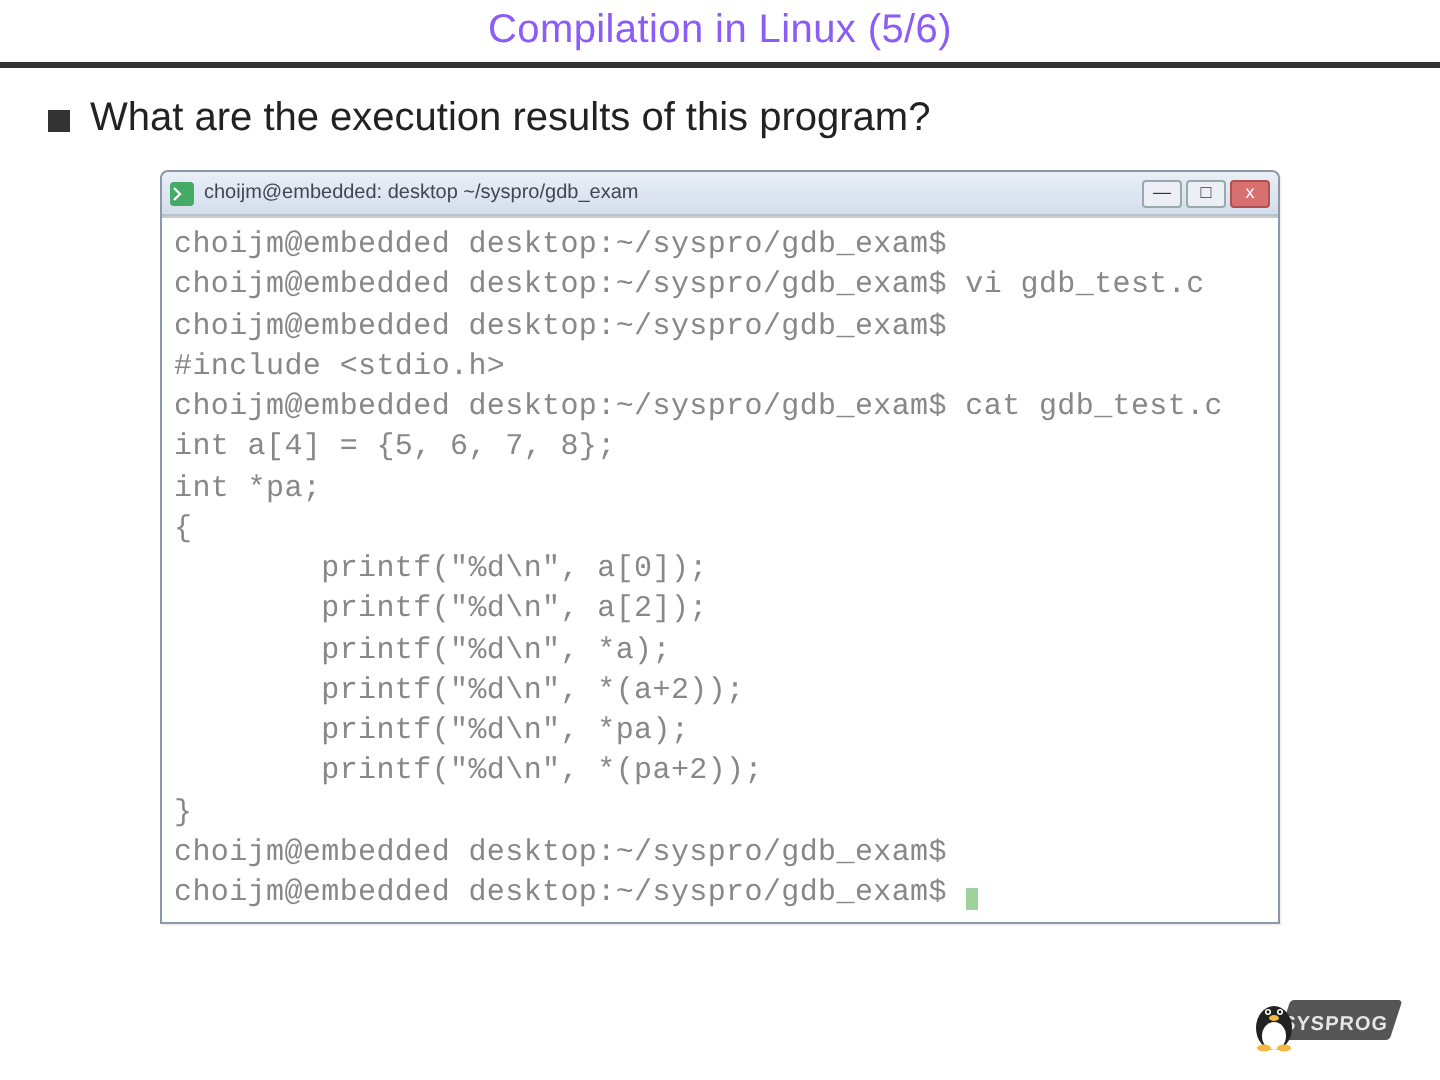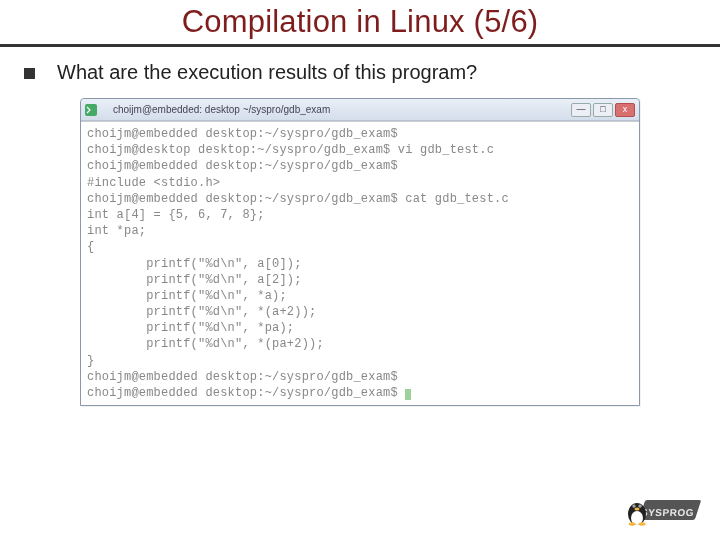--- a/index.html
+++ b/index.html
@@ -1,35 +1,35 @@
 <!DOCTYPE html>
 <html><head>
 <meta charset="utf-8">
 <style>
   * { box-sizing: border-box; margin: 0; padding: 0; }
   html, body { width: 720px; height: 540px; background: #fff; font-family: Arial, sans-serif; overflow: hidden; }
   .slide { width: 720px; height: 540px; position: relative; background: #fff; }
   .title-area { padding-top: 4px; text-align: center; }
-  .title { font-size: 31px; color: #7f1d1d; font-weight: normal; letter-spacing: 0.2px; }
+  .title { font-size: 20px; color: #8b5cf6; font-weight: normal; letter-spacing: 0.2px; }
   .rule-dbl { margin-top: 4px; border: none; border-top: 2px solid #333; height: 0; }
   .rule-thin { border: none; border-top: 1px solid #333; height: 0; }
   .body { padding: 14px 24px 0 24px; }
-  .bullet-row { display: flex; align-items: center; gap: 22px; }
+  .bullet-row { display: flex; align-items: center; gap: 10px; }
   .sq { width: 11px; height: 11px; background: #333; flex: 0 0 11px; margin-top: 2px; }
   .bullet-text { font-size: 20px; color: #222; }
   .term-window { margin: 14px auto 0 auto; width: 560px; background: #f4f4f4; border: 1px solid #8a98aa; border-radius: 4px 4px 0 0; box-shadow: 1px 1px 0 rgba(0,0,0,0.05); }
   .term-titlebar { height: 22px; background: linear-gradient(#e9eff7, #d4deeb); display: flex; align-items: center; justify-content: space-between; padding: 0 4px; border-bottom: 1px solid #b5c2d3; border-radius: 4px 4px 0 0; }
-  .term-titlebar-left { display: flex; align-items: center; gap: 16px; }
+  .term-titlebar-left { display: flex; align-items: center; gap: 5px; }
   .term-icon { width: 12px; height: 12px; display: inline-flex; align-items: center; justify-content: center; }
   .term-title-text { font-size: 10px; color: #445; }
   .win-btns { display: flex; gap: 2px; }
   .win-btn { width: 20px; height: 14px; border: 1px solid #9aa; background: #ecf0f6; display: flex; align-items: center; justify-content: center; font-size: 9px; line-height: 1; color: #334; border-radius: 2px; }
   .win-btn.close { background: #d97070; color: #fff; border-color: #b05050; }
   .term-body { background: #fff; padding: 4px 6px 4px 6px; min-height: 270px; border-top: 1px solid #ccc; }
-  .term-line { font-family: "Courier New", monospace; font-size: 12px; color: #888; white-space: pre; line-height: 1.35; letter-spacing: 0.2px; }
+  .term-line { font-family: "Courier New", monospace; font-size: 15px; color: #888; white-space: pre; line-height: 1.35; letter-spacing: 0.2px; }
   .cursor { display: inline-block; width: 6px; height: 11px; background: #9dd29d; vertical-align: text-bottom; }
   .footer { position: absolute; bottom: 14px; left: 0; width: 720px; }
   .footer-strip { height: 10px; background: linear-gradient(90deg, #5d3bc0 0%, #6a44c7 40%, #7a55d1 100%); margin: 0 14px 0 14px; }
   .page-num { text-align: center; font-size: 13px; color: #555; margin-top: 4px; }
   .logo { position: absolute; right: 22px; bottom: 14px; width: 74px; height: 34px; }
   .logo-back { position: absolute; right: 0; bottom: 6px; width: 56px; height: 20px; background: #555; transform: skew(-18deg); border-radius: 2px; }
   .logo-text { position: absolute; right: 4px; bottom: 8px; font-size: 10px; font-family: Arial, sans-serif; font-weight: bold; color: #e6e6e6; transform: skew(-4deg); letter-spacing: 0.5px; }
   .logo-tux { position: absolute; left: 0; bottom: 0; width: 26px; height: 30px; }
 </style>
 </head>
@@ -61,21 +61,21 @@
           <span class="term-title-text">choijm@embedded: desktop  ~/syspro/gdb_exam</span>
         </div>
         <div class="win-btns">
           <div class="win-btn">—</div>
           <div class="win-btn">□</div>
           <div class="win-btn close">x</div>
         </div>
       </div>
       <div class="term-body">
         <div class="term-line">choijm@embedded desktop:~/syspro/gdb_exam$</div>
-        <div class="term-line">choijm@desktop desktop:~/syspro/gdb_exam$ vi gdb_test.c</div>
+        <div class="term-line">choijm@embedded desktop:~/syspro/gdb_exam$ vi gdb_test.c</div>
         <div class="term-line">choijm@embedded desktop:~/syspro/gdb_exam$</div>
         <div class="term-line">#include &lt;stdio.h&gt;</div>
         <div class="term-line">choijm@embedded desktop:~/syspro/gdb_exam$ cat gdb_test.c</div>
         <div class="term-line"></div>
         <div class="term-line">int a[4] = {5, 6, 7, 8};</div>
         <div class="term-line">int *pa;</div>
         <div class="term-line"></div>
         <div class="term-line">{</div>
         <div class="term-line">        printf("%d\n", a[0]);</div>
         <div class="term-line">        printf("%d\n", a[2]);</div>

